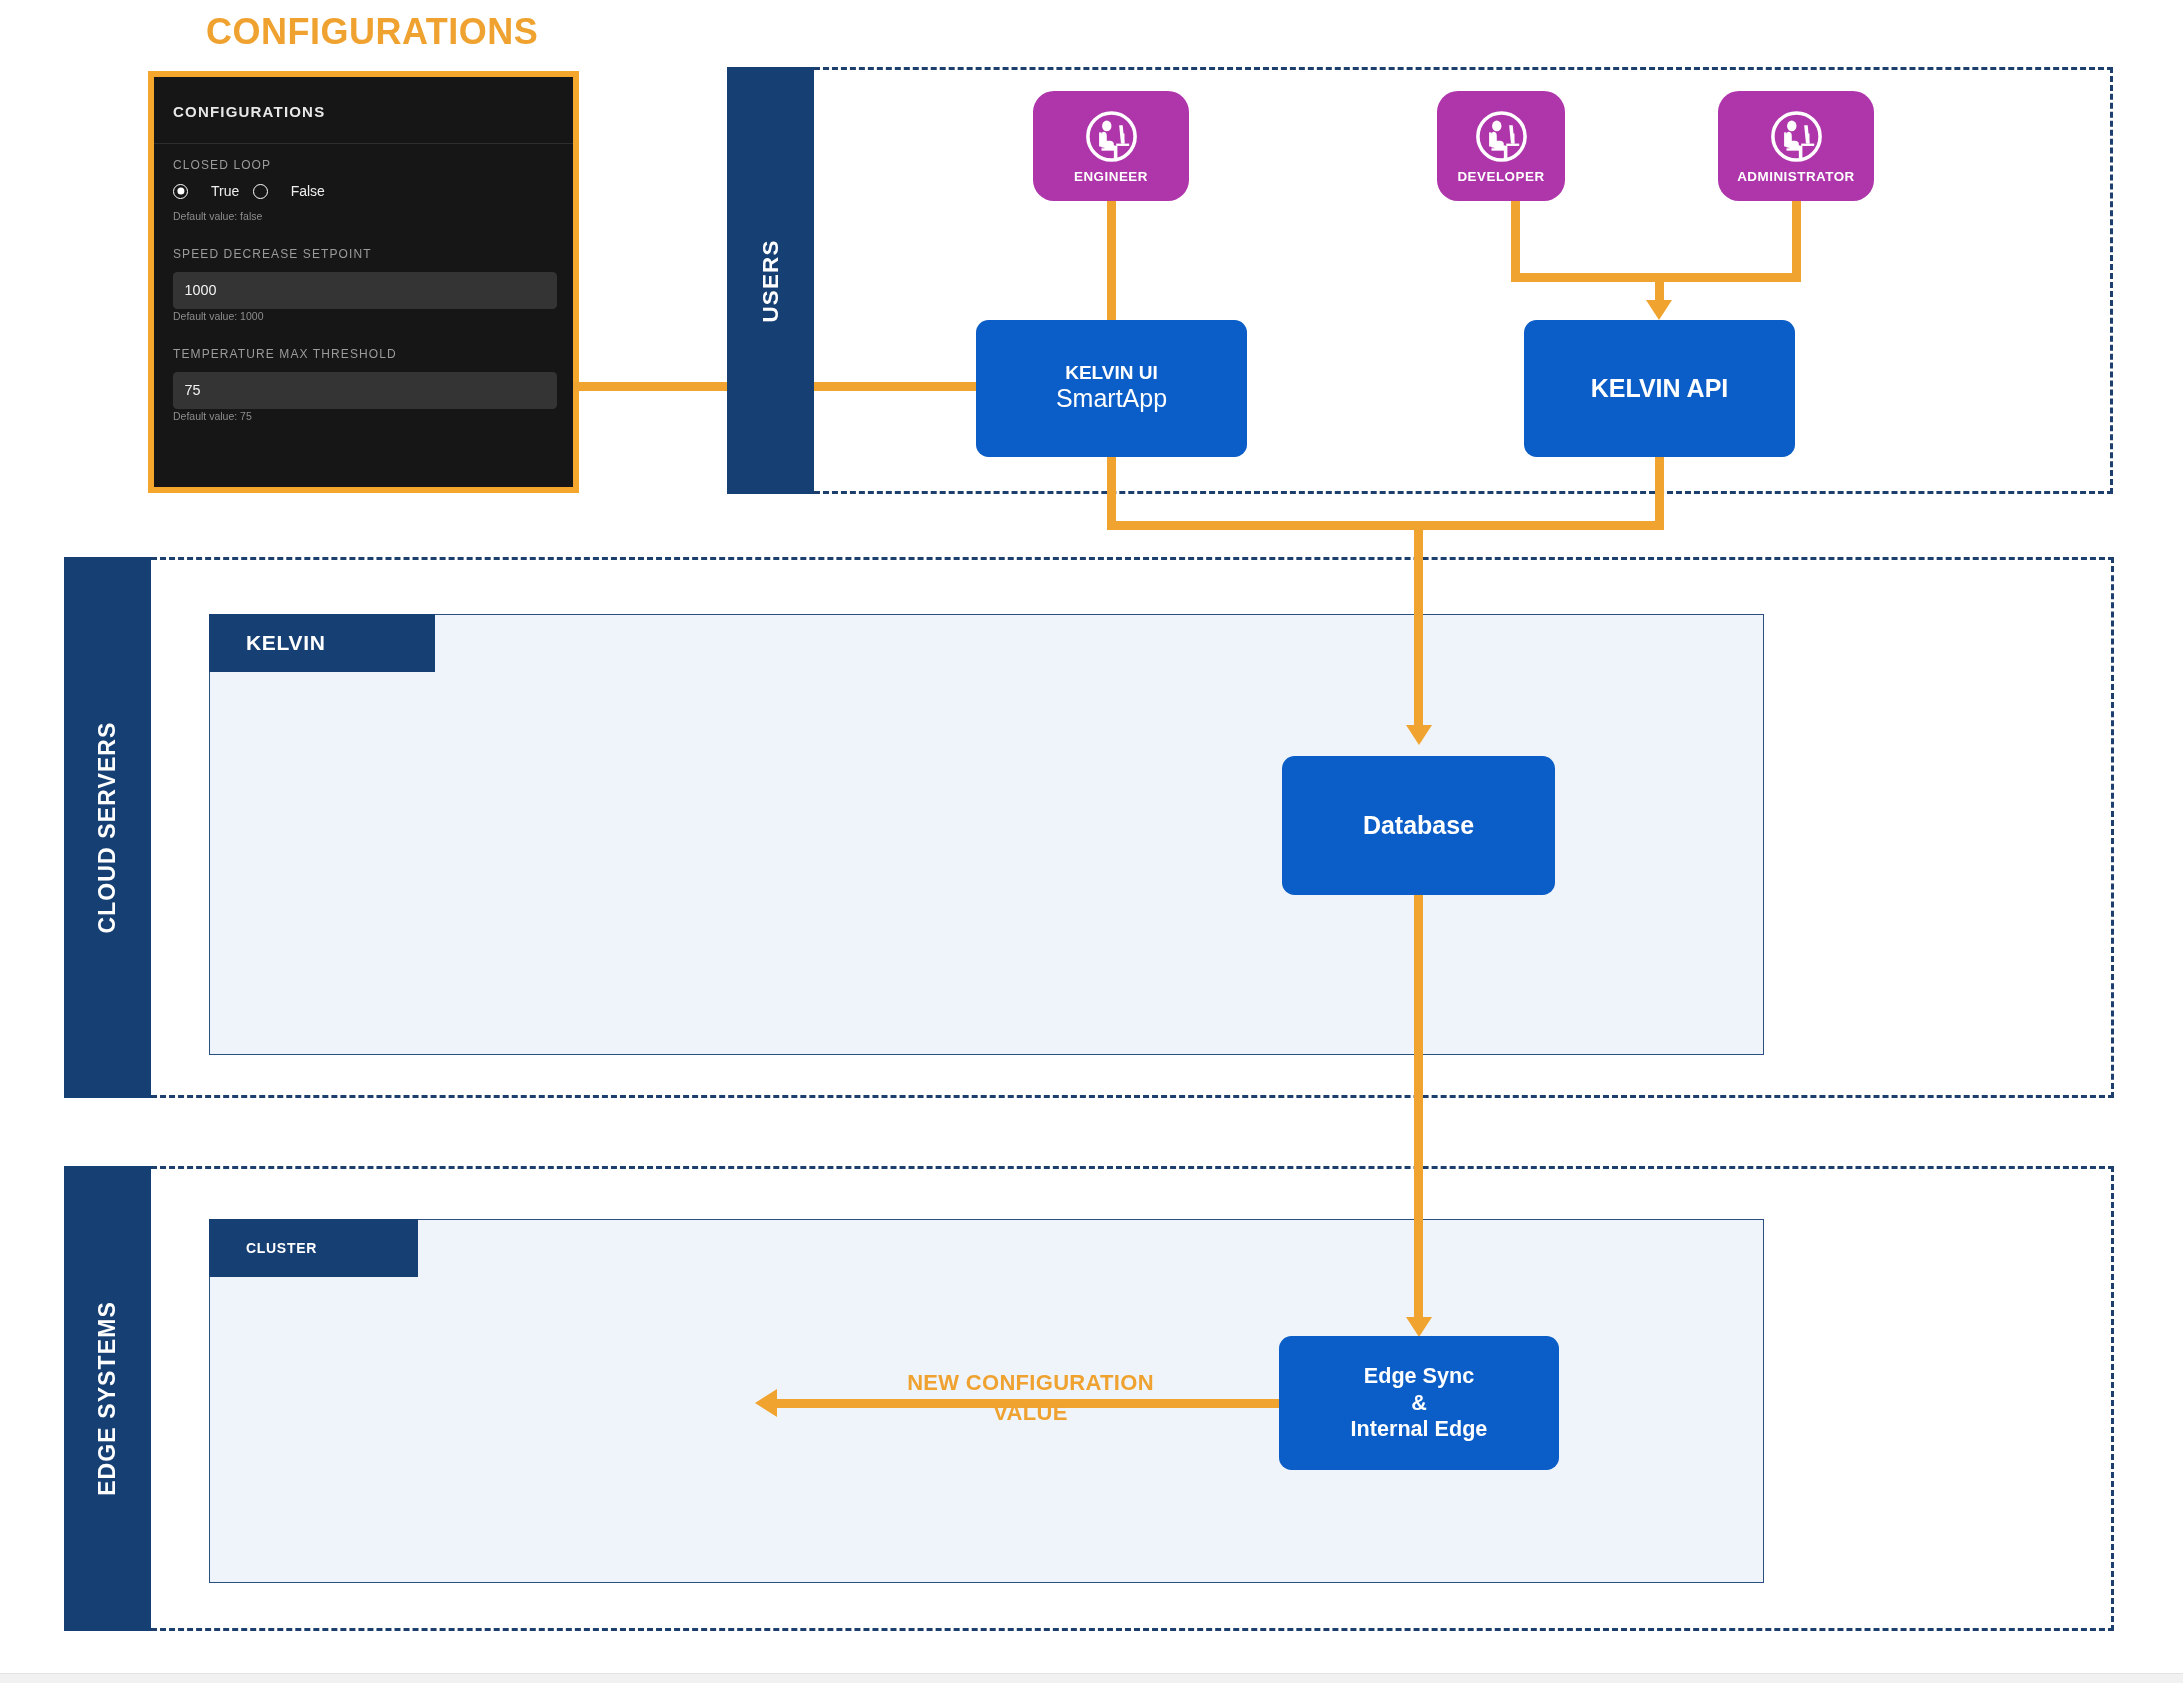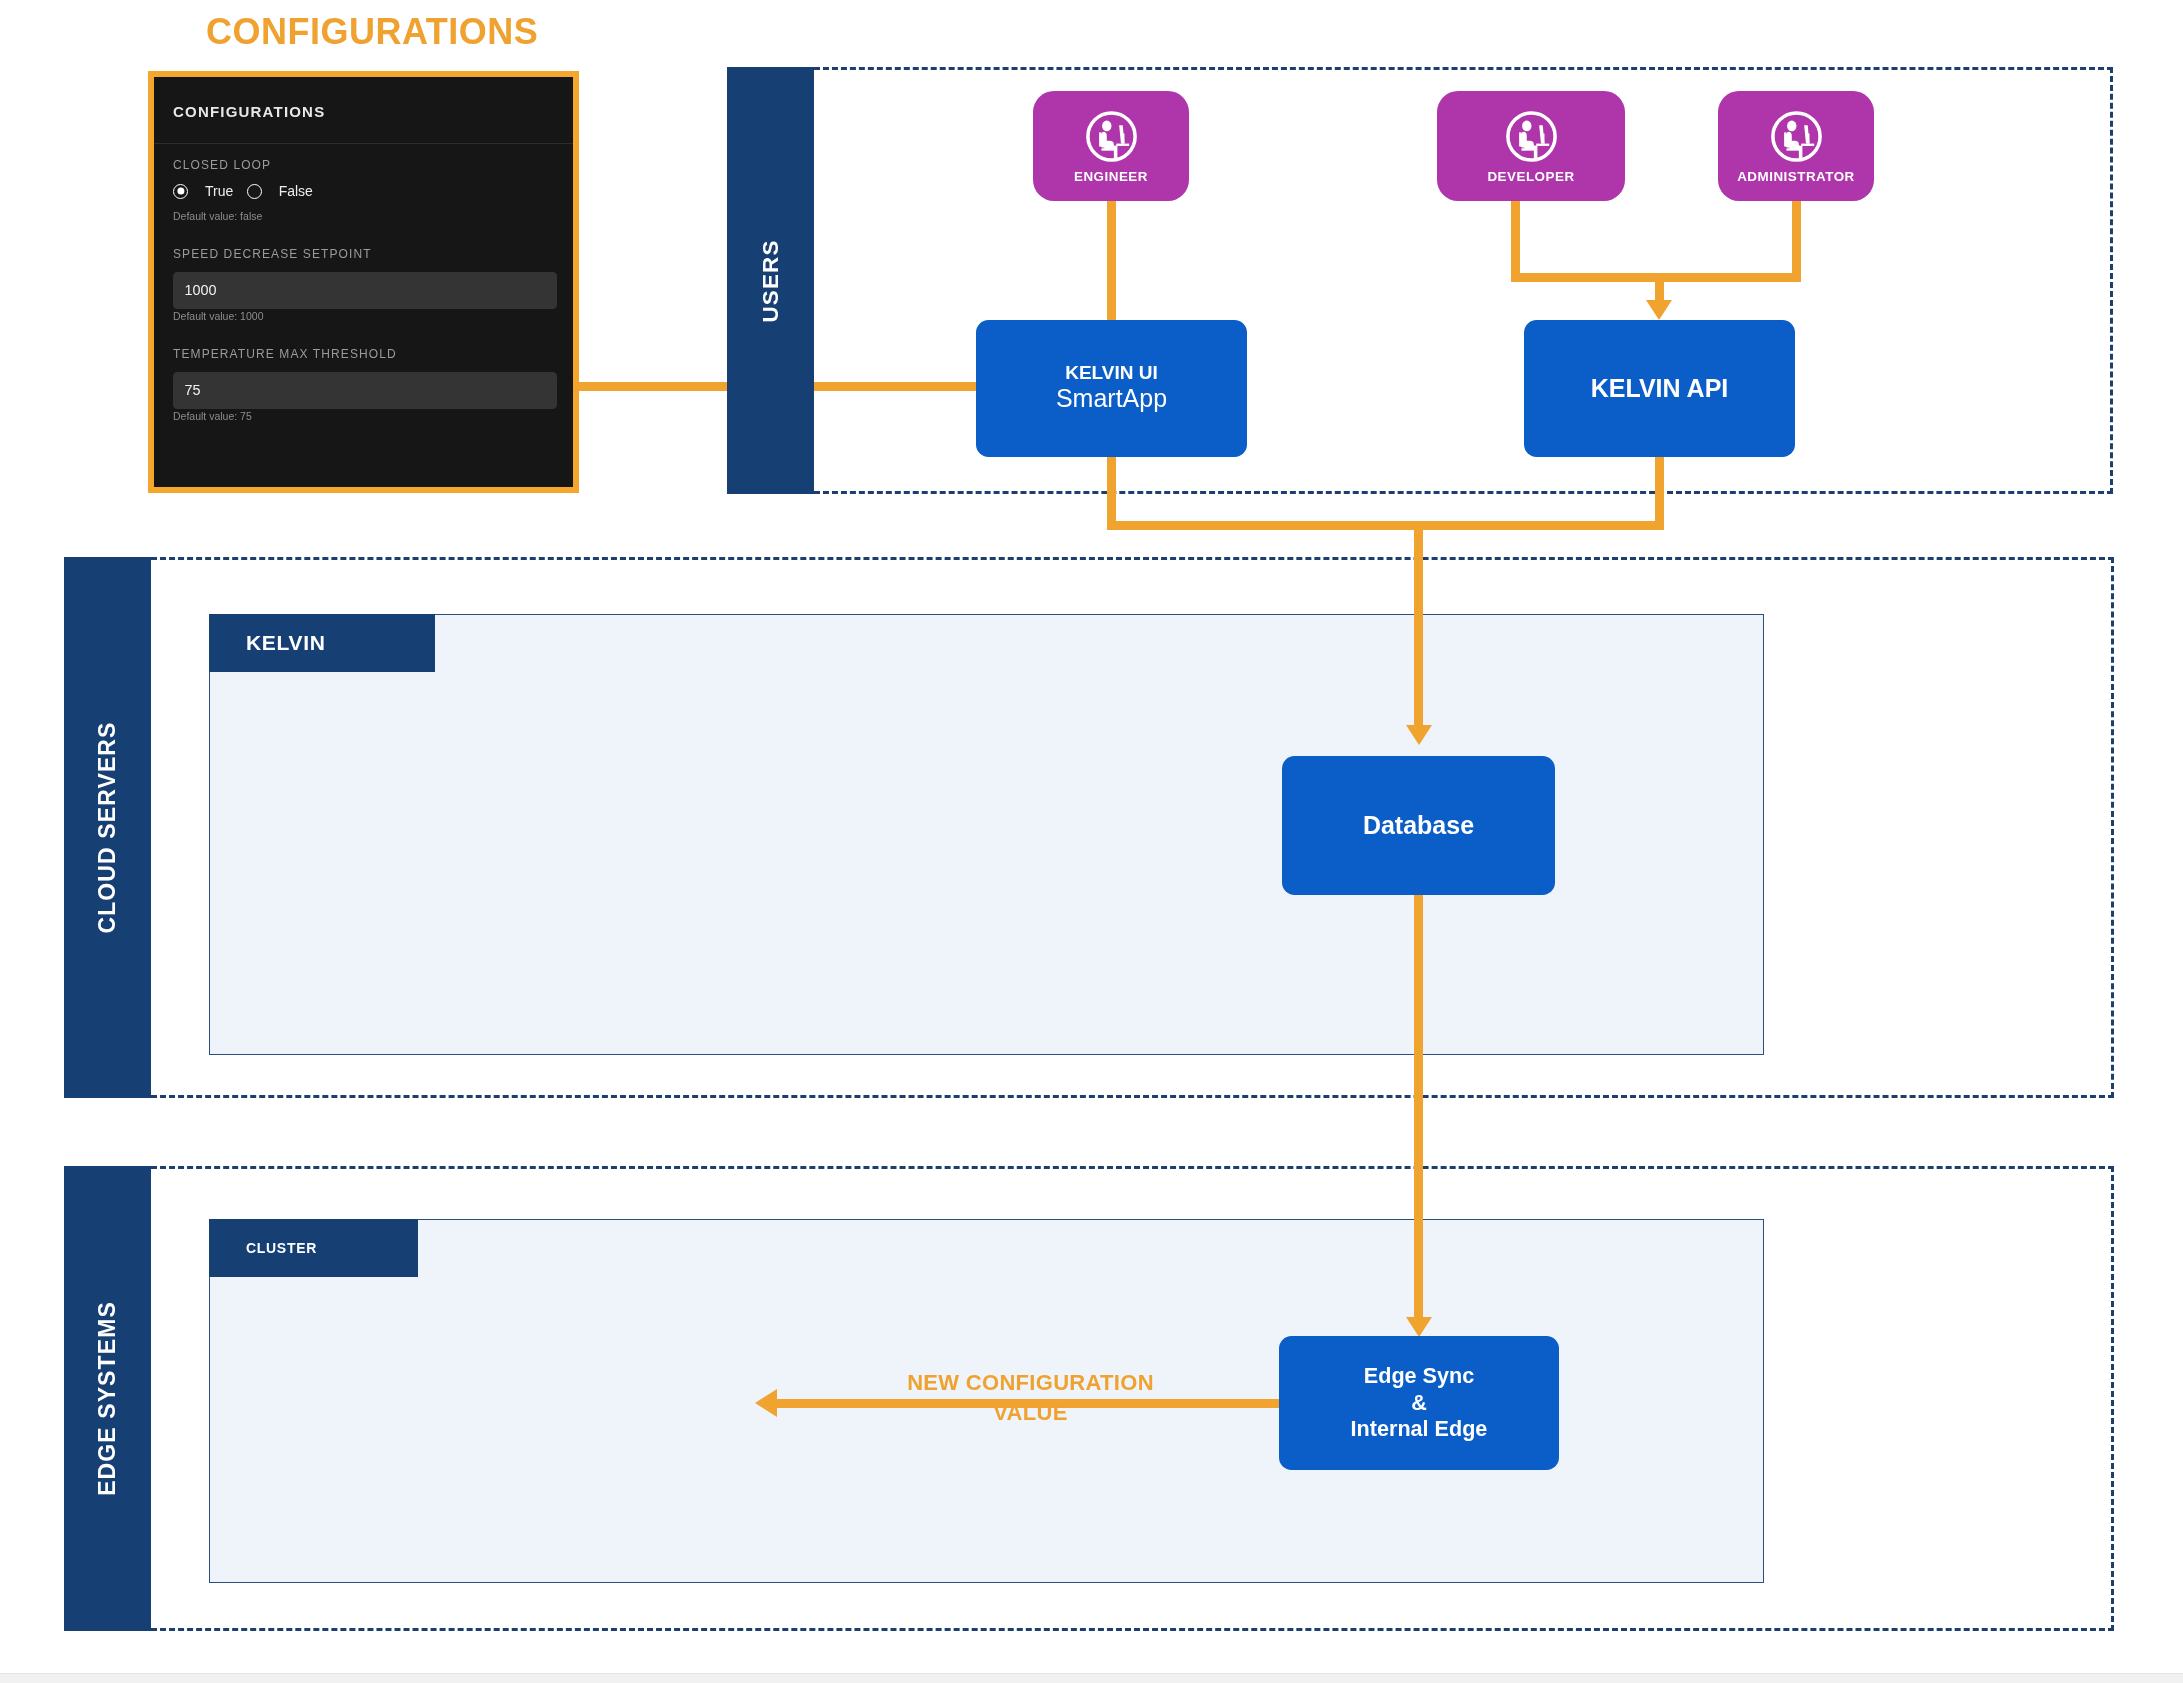--- a/index.html
+++ b/index.html
@@ -34,21 +34,21 @@
   }
   .cfg-panel-header .t{
     position:absolute;left:19px;top:26px;color:#e8e8e8;
     font-size:15px;font-weight:bold;letter-spacing:1.2px;
   }
   .cfg-body{position:absolute;left:19px;top:81px;right:16.3px;}
   .cfg-label{
     color:#9b9b9b;font-size:12px;letter-spacing:1.1px;margin-bottom:11px;
   }
   .radio-row{display:flex;align-items:center;gap:13.4px;margin-bottom:10.5px;}
-  .radio-item{display:flex;align-items:center;gap:17px;}
+  .radio-item{display:flex;align-items:center;gap:23px;}
   .radio-outer{
     width:15px;height:15px;border-radius:50%;border:1.7px solid #ffffff;
     box-sizing:border-box;position:relative;flex:none;
   }
   .radio-outer.checked::after{
     content:"";position:absolute;left:50%;top:50%;width:7.2px;height:7.2px;
     transform:translate(-50%,-50%);border-radius:50%;background:#ffffff;
   }
   .radio-text{color:#ededed;font-size:14px;}
   .cfg-hint{color:#8d8d8d;font-size:10.5px;margin-bottom:25px;}
@@ -91,21 +91,21 @@
   
   .ucard{
     background:#AE35AA;border-radius:21px;display:flex;flex-direction:column;
     align-items:center;justify-content:flex-start;padding-top:16.3px;box-sizing:border-box;
   }
   .ucard .ulabel{
     color:#ffffff;font-weight:bold;font-size:13.4px;letter-spacing:0.5px;margin-top:3.8px;
     text-align:center;line-height:1;
   }
   .u-engineer{left:1033px;top:91px;width:156px;height:110px;}
-  .u-developer{left:1437px;top:91px;width:188px;height:110px;}
+  .u-developer{left:1437px;top:91px;width:128px;height:110px;}
   .u-admin{left:1718px;top:91px;width:156px;height:110px;}
   .usvg{width:59px;height:59px;display:block;}
 
   
   .bbox{
     background:#0B5DC7;border-radius:12.5px;color:#ffffff;display:flex;
     flex-direction:column;align-items:center;justify-content:center;text-align:center;
     box-sizing:border-box;
   }
   .b-kelvinui{left:976px;top:320px;width:271px;height:137px;}

